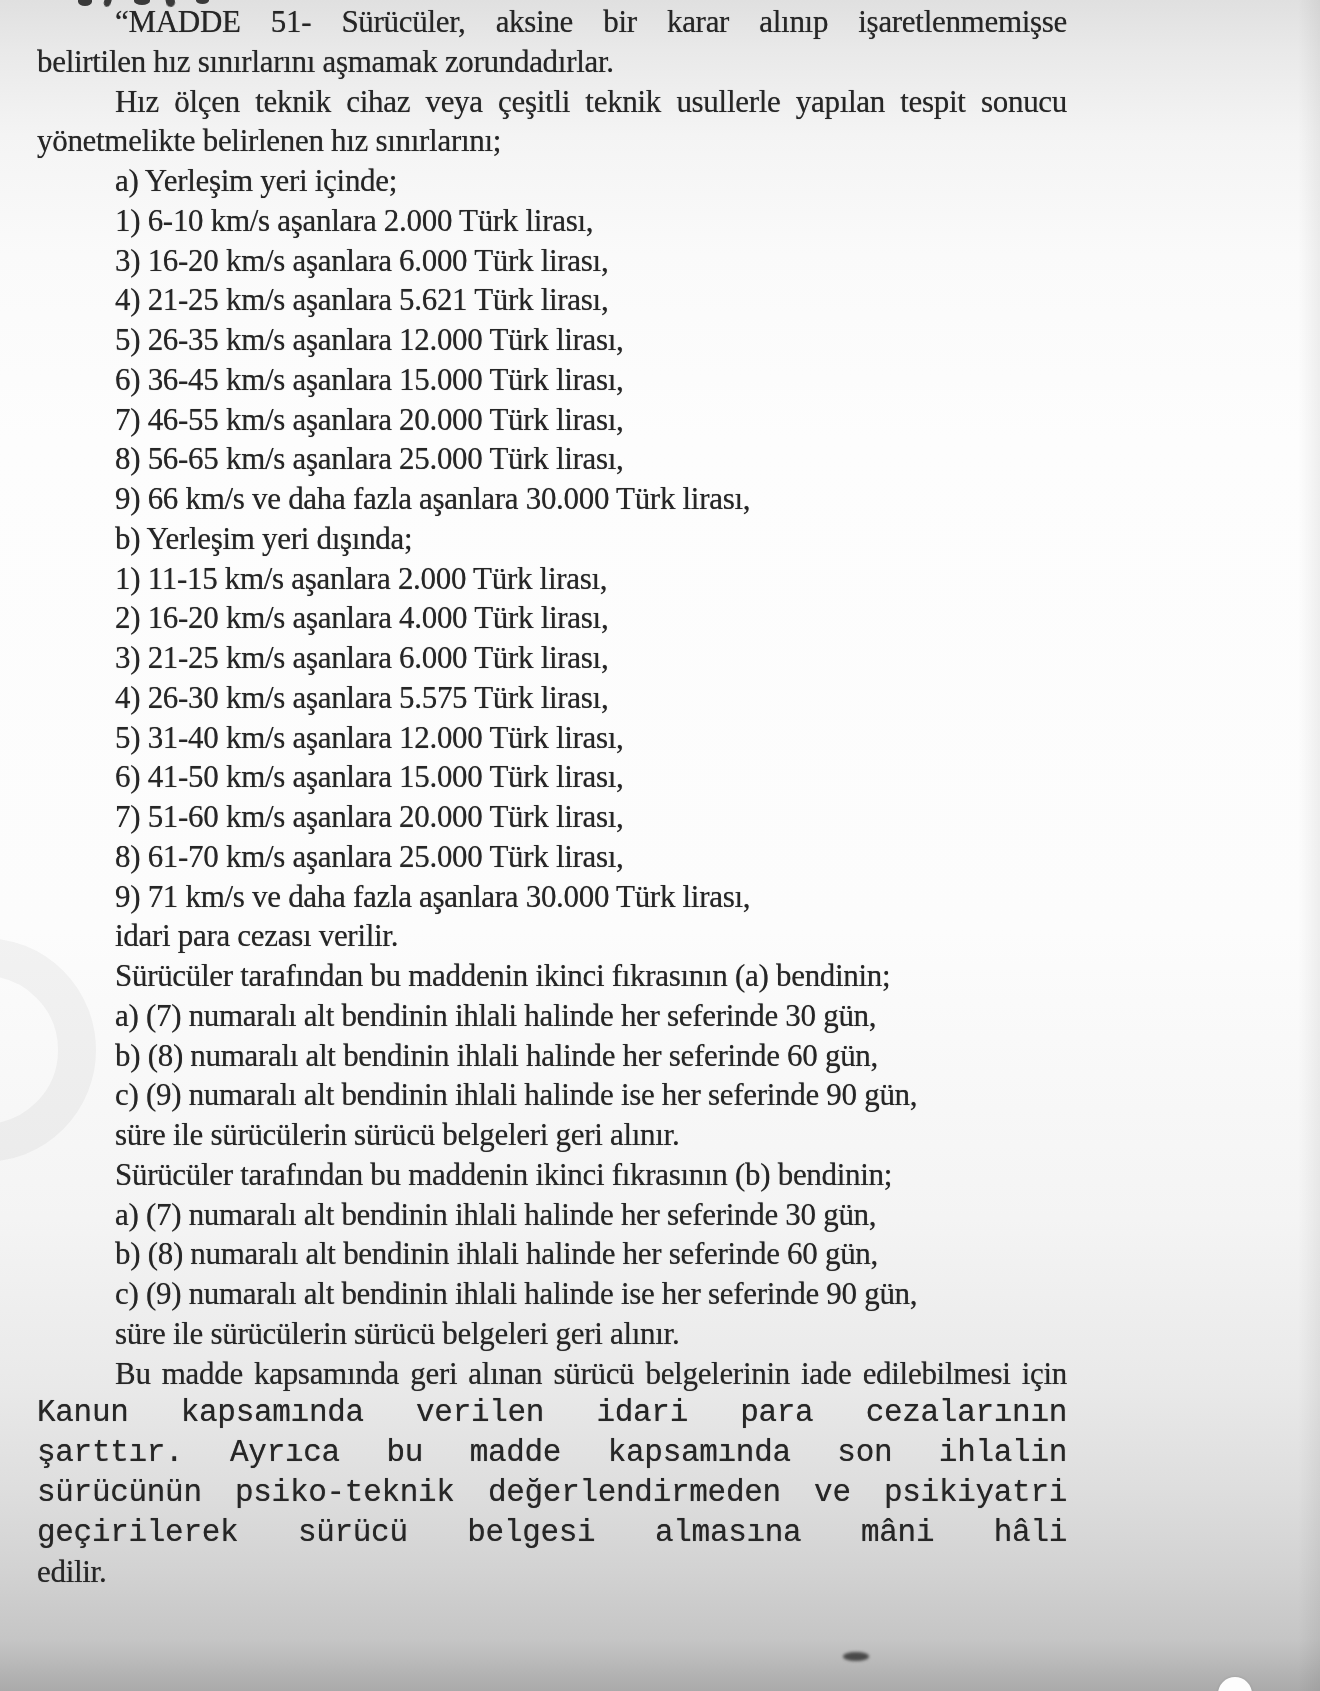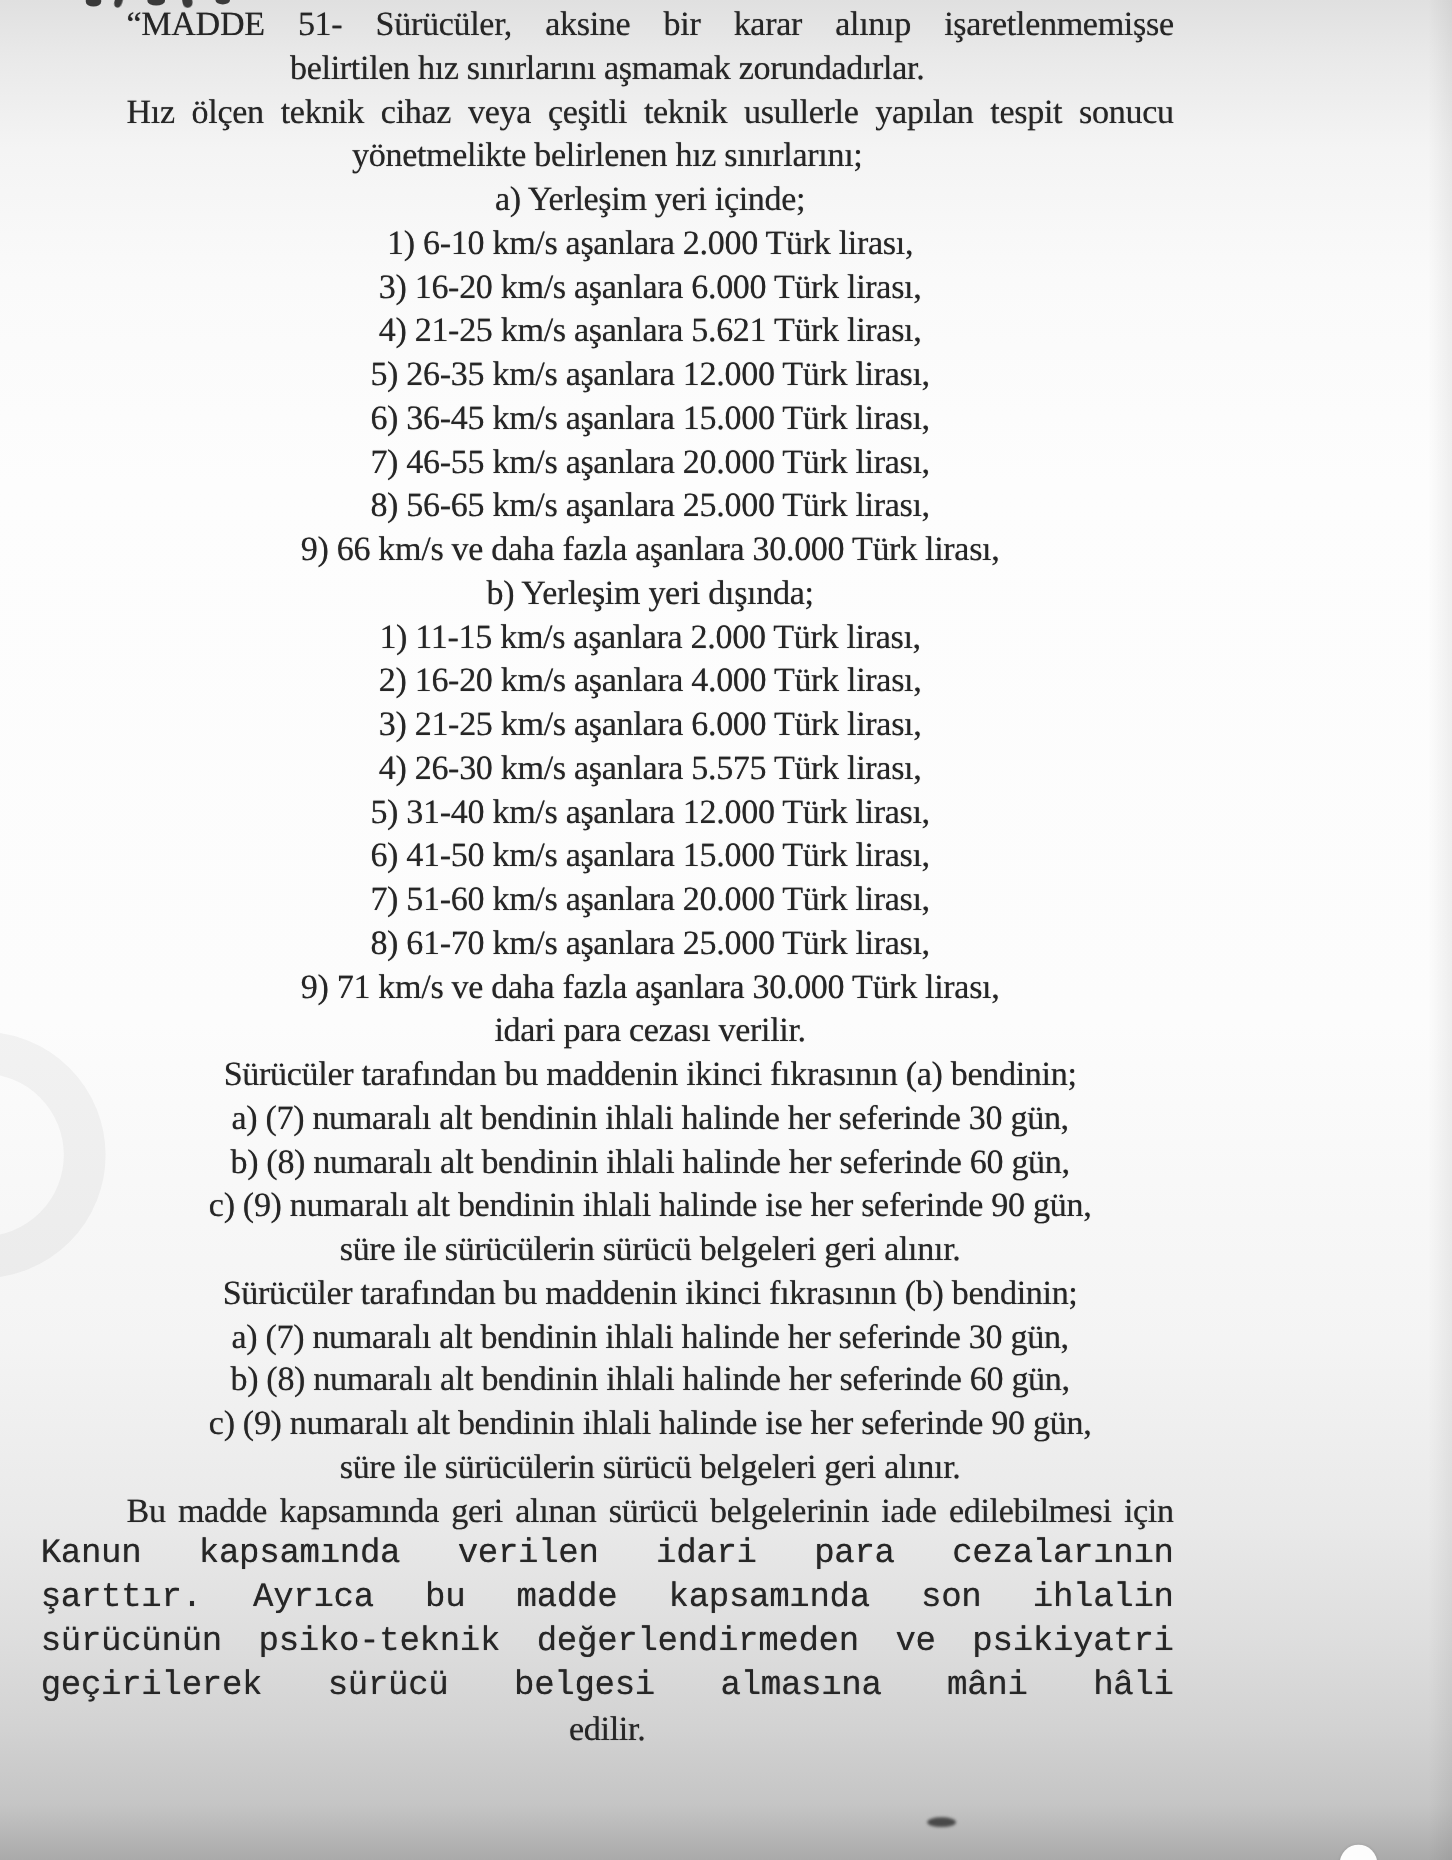--- a/index.html
+++ b/index.html
@@ -49,23 +49,23 @@
     height: 39.75px;
     line-height: 39.75px;
     overflow: hidden;
     white-space: normal;
   }
   
   .pj     { text-align: justify; text-align-last: justify; font-family: Liberation Mono, monospace; }
   
   .pfirst { text-align: justify; text-align-last: justify; padding-left: 78px; }
   
-  .plast  { text-align: center; font-family: Liberation Serif, serif; }
+  .plast  { text-align: left; font-family: Liberation Serif, serif; }
   
-  .item   { text-align: center; padding-left: 78px; white-space: nowrap; }
+  .item   { text-align: left; padding-left: 78px; white-space: nowrap; }
 
   
   .ring {
     position: absolute;
     left: -128px; top: 938px;
     width: 148px; height: 148px;
     border: 38px solid rgba(110,110,110,0.065);
     border-radius: 50%;
     pointer-events: none;
   }

